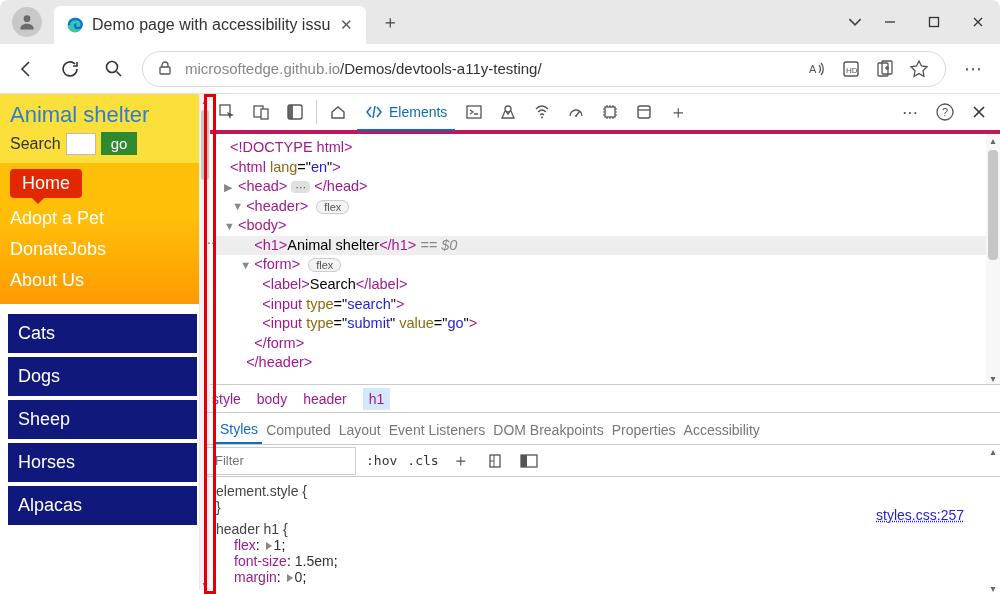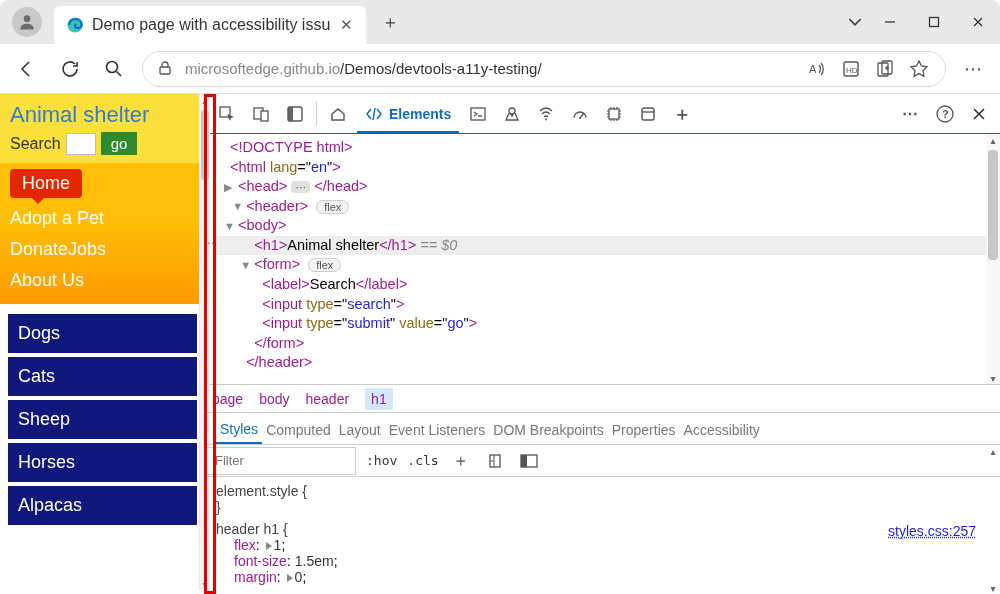--- a/index.html
+++ b/index.html
@@ -53,21 +53,21 @@
 
 .cats-list { background: #fff; padding: 10px 8px; display:flex; flex-direction:column; gap:4px; }
 .cat-item { background: #11187c; color: #fff; padding: 9px 10px; font-size: 18px; }
 
 
 .highlight-bar { position: absolute; left: 204px; top: 0; bottom: 0; width: 12px; border: 3px solid #e40000; box-sizing:border-box; z-index: 50; pointer-events:none; }
 
 
 .devtools { flex: 1; display:flex; flex-direction:column; border-left: 1px solid #d0d0d0; }
 
-.dt-toolbar { height: 40px; display:flex; align-items:center; border-bottom: 1px solid #be185d; padding: 0 6px; gap: 4px; font-weight: bold; }
+.dt-toolbar { height: 40px; display:flex; align-items:center; border-bottom: 4px solid #be185d; padding: 0 6px; gap: 4px; }
 .dt-tb-group { display:flex; align-items:center; gap:4px;}
 .dt-icon { width: 30px; height: 30px; display:flex; align-items:center; justify-content:center; color:#555; cursor:pointer;}
 .dt-sep { width:1px; height:24px; background:#ccc; margin: 0 2px;}
 .dt-tab { padding: 10px 8px 8px; display:flex; align-items:center; gap:6px; font-size:14px; color:#555; cursor:pointer; }
 .dt-tab.active { color: #0f6cbd; border-bottom: 2px solid #0f6cbd; }
 
 .dt-dom { flex: 1; overflow:hidden; position:relative; }
 .dom-lines { font-family: Consolas, monospace; font-size: 14.5px; line-height: 1.35; padding: 4px 0 4px 10px; }
 .dom-line { white-space: pre; }
 .dom-line.selected { background: #eeeeee; }
@@ -96,21 +96,21 @@
 .styles-filter-row { height: 32px; display:flex; align-items:center; gap:10px; border-bottom:1px solid #ccc; }
 .filter-input { width:150px; height:28px; border:1px solid #ccc; padding:0 8px; font-size:13px; color:#999;}
 .hov-cls { font-family:Consolas,monospace; font-size:13px; color:#333; cursor:pointer;}
 .sf-icon {width:24px; height:24px; display:flex; align-items:center; justify-content:center; color:#555; cursor:pointer;}
 
 .styles-body { padding: 6px 10px; font-family:Consolas,monospace; font-size:14px; flex:1; overflow:hidden; position:relative;}
 .rule-sel { color:#444; }
 .rule-decl { padding-left: 18px;}
 .prop-n { color:#a01b8e;}
 .prop-v { color:#333;}
-.src-link { position:absolute; right:24px; top:30px; color:#1f1fd6; text-decoration: underline dotted; font-size:14px; cursor:pointer;margin-top:16px;}
+.src-link { position:absolute; right:36px; top:30px; color:#1f1fd6; text-decoration: underline dotted; font-size:14px; cursor:pointer;}
 .play-tri { display:inline-block; width:0; height:0; border-top:4px solid transparent; border-bottom:4px solid transparent; border-left:6px solid #888; margin:0 2px; vertical-align:middle;}
 
 .styles-scroll { position:absolute; right:0; top:32px; bottom:0; width:14px;}
 .styles-scroll .arrow { position:absolute; left:0; right:0; height:12px; display:flex; align-items:center; justify-content:center; font-size:10px; color:#666;}
 .styles-scroll .arrow.top{top:0} .styles-scroll .arrow.bot{bottom:0}
 
 
 svg { display:block; }
 </style>
 </head>
@@ -232,22 +232,22 @@
     <div class="nav">
       <div><span class="nav-item nav-home">Home</span></div>
       <div class="nav-item">Adopt a Pet</div>
       <div style="display:flex; ">
         <span class="nav-item">Donate</span>
         <span class="nav-item">Jobs</span>
       </div>
       <div class="nav-item">About Us</div>
     </div>
     <div class="cats-list">
+      <div class="cat-item">Cats</div>
       <div class="cat-item">Dogs</div>
-      <div class="cat-item">Cats</div>
       <div class="cat-item">Sheep</div>
       <div class="cat-item">Horses</div>
       <div class="cat-item">Alpacas</div>
     </div>
     <div class="page-scroll">
       <div class="page-scroll-arrow top">▴</div>
       <div class="page-thumb"></div>
       <div class="page-scroll-arrow bot">▾</div>
     </div>
   </div>
@@ -358,21 +358,21 @@
           <div class="dom-line">    <span class="tw"></span><span class="tag">&lt;/header&gt;</span></div>
         </div>
       <div class="dt-dom-scroll">
         <div class="arrow top">▴</div>
         <div class="dt-dom-thumb"></div>
         <div class="arrow bot">▾</div>
       </div>
     </div>
 
     <div class="breadcrumb">
-      <span class="bc-item">page</span>
+      <span class="bc-item">style</span>
       <span class="bc-item">body</span>
       <span class="bc-item">header</span>
       <span class="bc-item active">h1</span>
     </div>
 
     <div class="dt-styles">
       <div class="styles-tabs">
         <span class="styles-tab active">Styles</span>
         <span class="styles-tab">Computed</span>
         <span class="styles-tab">Layout</span>

